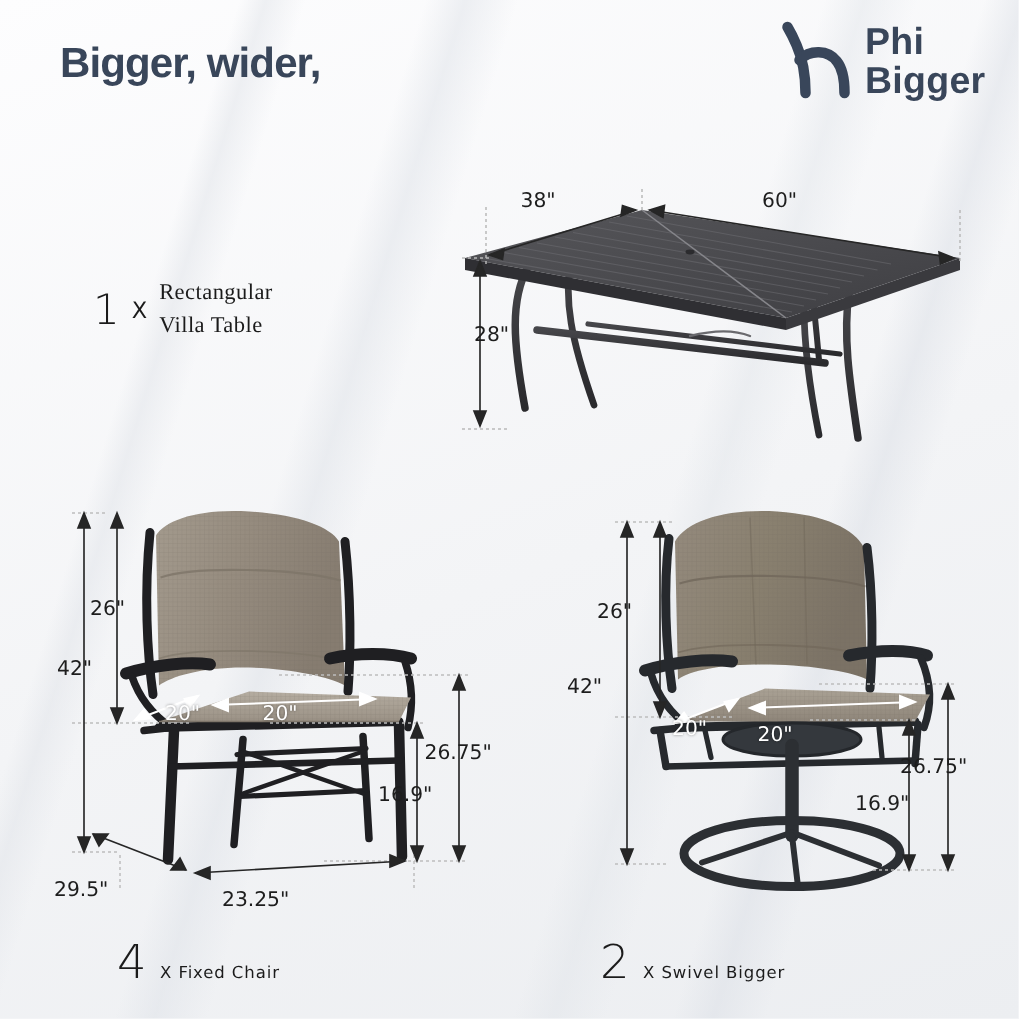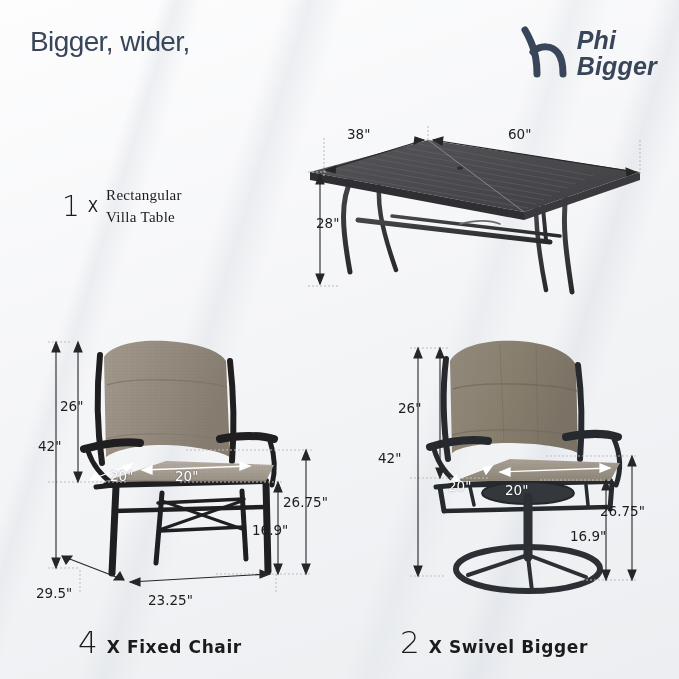--- a/index.html
+++ b/index.html
@@ -15,45 +15,45 @@
     background:
       linear-gradient(107deg, rgba(255,255,255,0) 18%, rgba(226,229,234,.55) 20%, rgba(255,255,255,0) 23%),
       linear-gradient(107deg, rgba(255,255,255,0) 32%, rgba(222,226,232,.5) 35%, rgba(255,255,255,0) 39%),
       linear-gradient(107deg, rgba(255,255,255,0) 62%, rgba(224,228,233,.45) 65%, rgba(255,255,255,0) 69%),
       linear-gradient(107deg, rgba(255,255,255,0) 74%, rgba(219,223,230,.5) 77%, rgba(255,255,255,0) 81%),
       linear-gradient(160deg,#fdfdfe 0%,#f3f4f6 55%,#eceef1 100%);
   }
 
   
   .headline {
-    position:absolute; left:30px; top:24px;
-    font-size:28px; line-height:1.28; font-weight:400;
+    position:absolute; left:40px; top:24px;
+    font-size:28px; line-height:1.28; font-weight:700;
     color:#39465a; letter-spacing:-.6px;
   }
   .logo-wrap {
-    position:absolute; right:22px; top:26px;
-    display:flex; align-items:center; gap:7px;font-style:italic;
+    position:absolute; right:22px; top:14px;
+    display:flex; align-items:center; gap:7px;
   }
   .logo-mark { width:52px; height:54px; display:block; }
   .logo-text {
     font-size:25px; line-height:1.05; font-weight:700;
     color:#39465a; letter-spacing:.2px;
   }
 
   
   .dim {
     position:absolute; font-size:13.5px; color:#1d1d1d;
     font-family:"DejaVu Sans", sans-serif; white-space:nowrap;
   }
   .dim.white { color:#fff; text-shadow:0 0 2px rgba(0,0,0,.45); }
 
   
   .count-line { position:absolute; display:flex; align-items:baseline; gap:9px; color:#1b1b1b; }
   .count-num { font-size:31px; font-weight:300; font-family:"DejaVu Sans", sans-serif; }
-  .count-lbl { font-size:17px; font-weight:700; font-family:"DejaVu Sans", sans-serif; letter-spacing:.6px; }
+  .count-lbl { font-size:11px; font-weight:400; font-family:"DejaVu Sans", sans-serif; letter-spacing:.6px; }
 
   .table-label { position:absolute; left:62px; top:185px; display:flex; align-items:center; gap:8px; }
   .table-label .num { font-size:28px; font-weight:300; font-family:"DejaVu Sans",sans-serif; color:#1b1b1b; }
   .table-label .x   { font-size:15px; font-family:"DejaVu Sans",sans-serif; color:#1b1b1b; }
   .table-label .txt { font-size:15px; line-height:1.45; font-family:Liberation Serif, serif; color:#1b1b1b; letter-spacing:.3px; }
 
   svg { display:block; overflow:visible; }
 </style>
 </head>
 <body>

